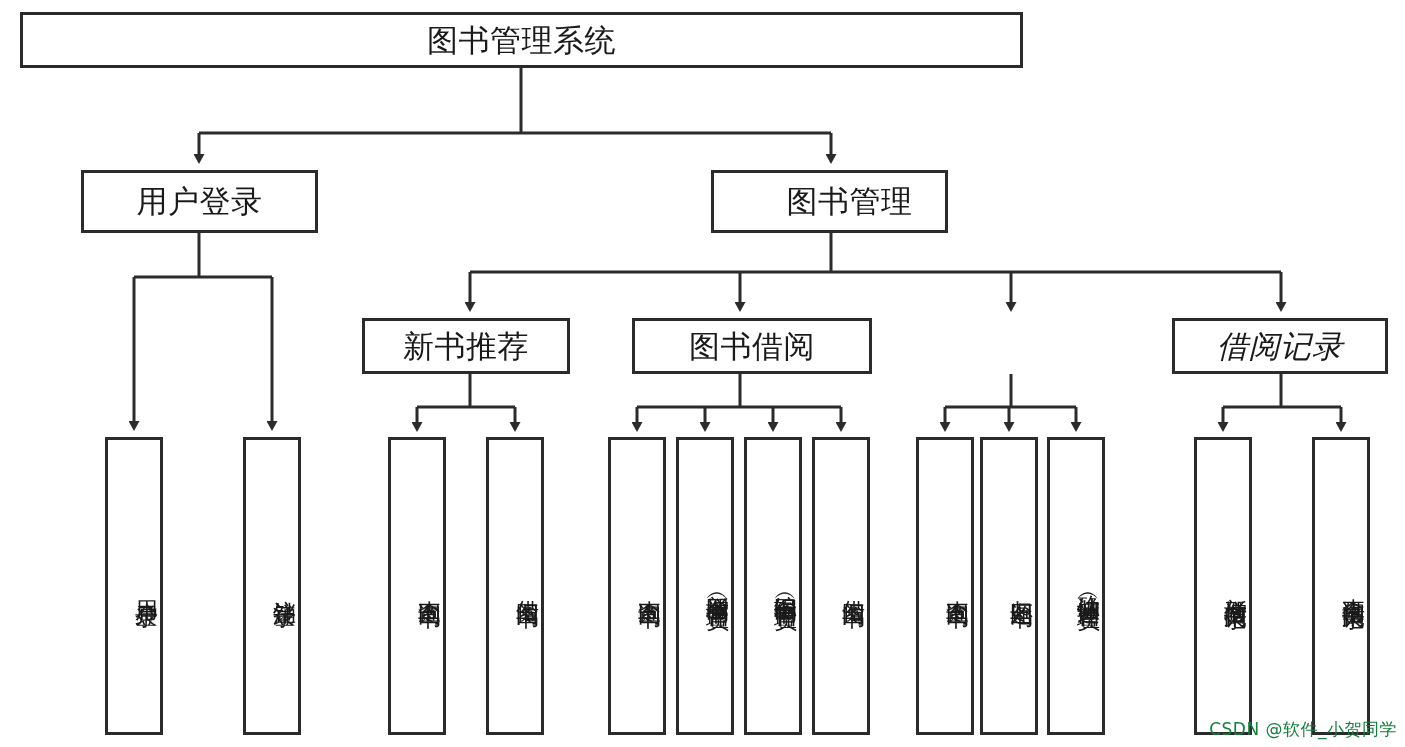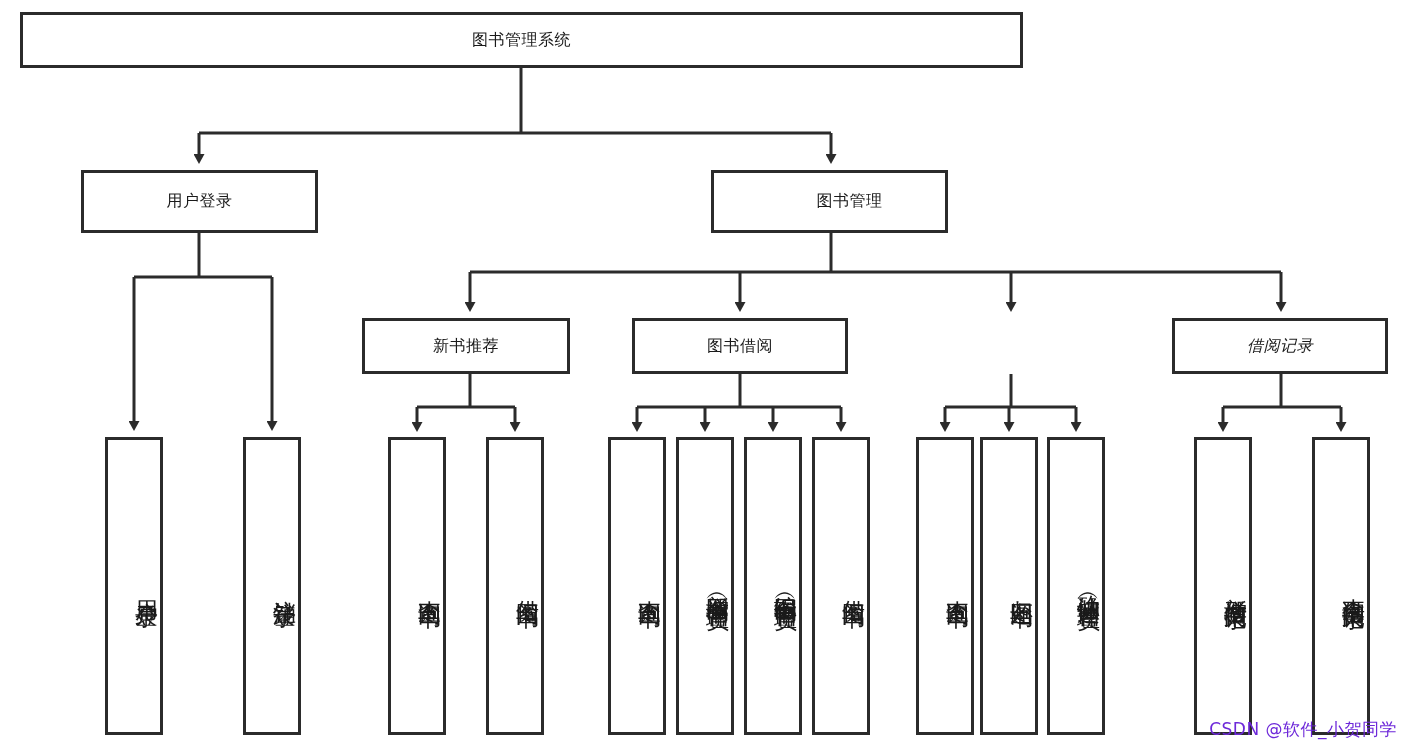--- a/index.html
+++ b/index.html
@@ -32,21 +32,21 @@
     border: 3px solid #2b2b2b;
     background: #ffffff;
     display: flex;
     align-items: center;
     justify-content: center;
     color: #1a1a1a;
     line-height: 1.18;
     text-align: center;
   }
   .node.horiz {
-    font-size: 16px;
+    font-size: 31px;
     letter-spacing: 0.5px;
   }
   .node.vert {
     writing-mode: vertical-rl;
     text-orientation: upright;
     font-size: 23px;
     letter-spacing: 2px;
     padding: 6px 0;
     align-items: flex-start;
     justify-content: center;
@@ -54,21 +54,21 @@
   .node.vert span {
     writing-mode: vertical-rl;
     text-orientation: upright;
     display: block;
   }
   .watermark {
     position: absolute;
     right: 8px;
     bottom: 6px;
     font-size: 17px;
-    color: #6d28d9;
+    color: #15803d;
     letter-spacing: 0.5px;
     white-space: nowrap;
     font-family: "DejaVu Sans", "Liberation Sans", sans-serif;
   }
 </style>
 </head>
 <body>
 
 <div id="canvas">
 
@@ -129,21 +129,21 @@
   <div class="node horiz" style="left:81px; top:170px; width:237px; height:63px;">
     <span>用户登录</span>
   </div>
   <div class="node horiz" style="left:711px; top:170px; width:237px; height:63px;padding-left:40px;">
     <span>图书管理</span>
   </div>
 
   <div class="node horiz" style="left:362px; top:318px; width:208px; height:56px;">
     <span>新书推荐</span>
   </div>
-  <div class="node horiz" style="left:632px; top:318px; width:216px; height:56px;">
+  <div class="node horiz" style="left:632px; top:318px; width:240px; height:56px;">
     <span>图书借阅</span>
   </div>
   <div class="node horiz" style="left:1172px; top:318px; width:216px; height:56px;font-style:italic;">
     <span>借阅记录</span>
   </div>
 
   <div class="node vert" style="left:105px; top:437px; width:58px; height:298px;">
     <span>用户登录</span>
   </div>
   <div class="node vert" style="left:243px; top:437px; width:58px; height:298px;">

